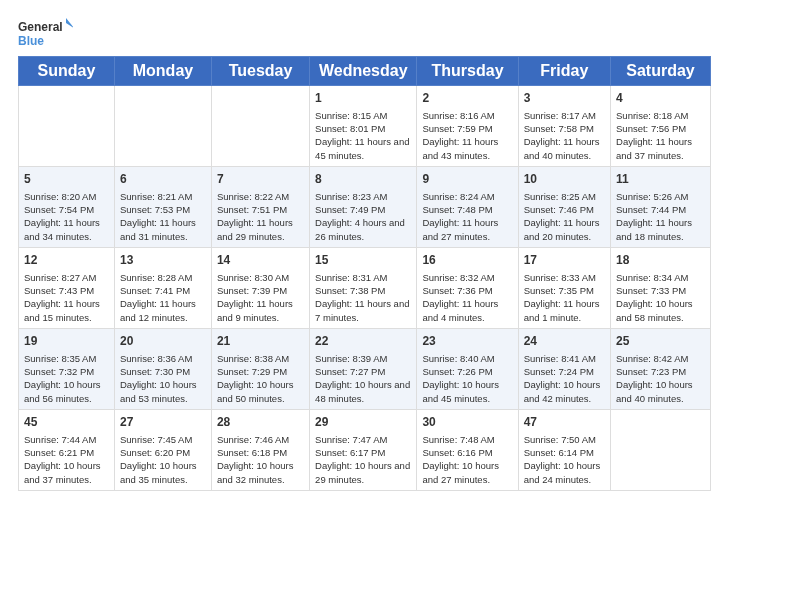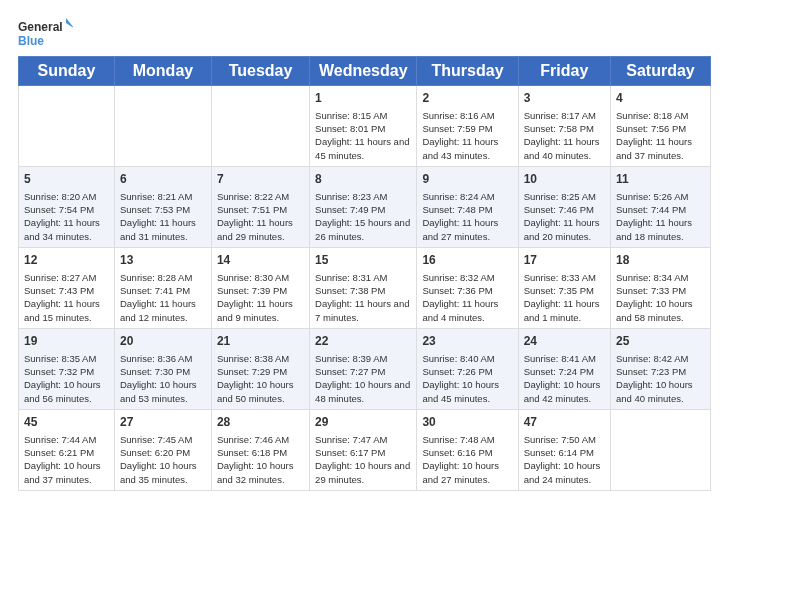--- a/index.html
+++ b/index.html
@@ -155,21 +155,21 @@
           <td>
             <span class="day-num">7</span>
             <div>Sunrise: 8:22 AM</div>
             <div>Sunset: 7:51 PM</div>
             <div>Daylight: 11 hours and 29 minutes.</div>
           </td>
           <td>
             <span class="day-num">8</span>
             <div>Sunrise: 8:23 AM</div>
             <div>Sunset: 7:49 PM</div>
-            <div>Daylight: 15 hours and 26 minutes.</div>
+            <div>Daylight: 4 hours and 26 minutes.</div>
           </td>
           <td>
             <span class="day-num">9</span>
             <div>Sunrise: 8:24 AM</div>
             <div>Sunset: 7:48 PM</div>
             <div>Daylight: 11 hours and 27 minutes.</div>
           </td>
           <td>
             <span class="day-num">10</span>
             <div>Sunrise: 8:25 AM</div>

